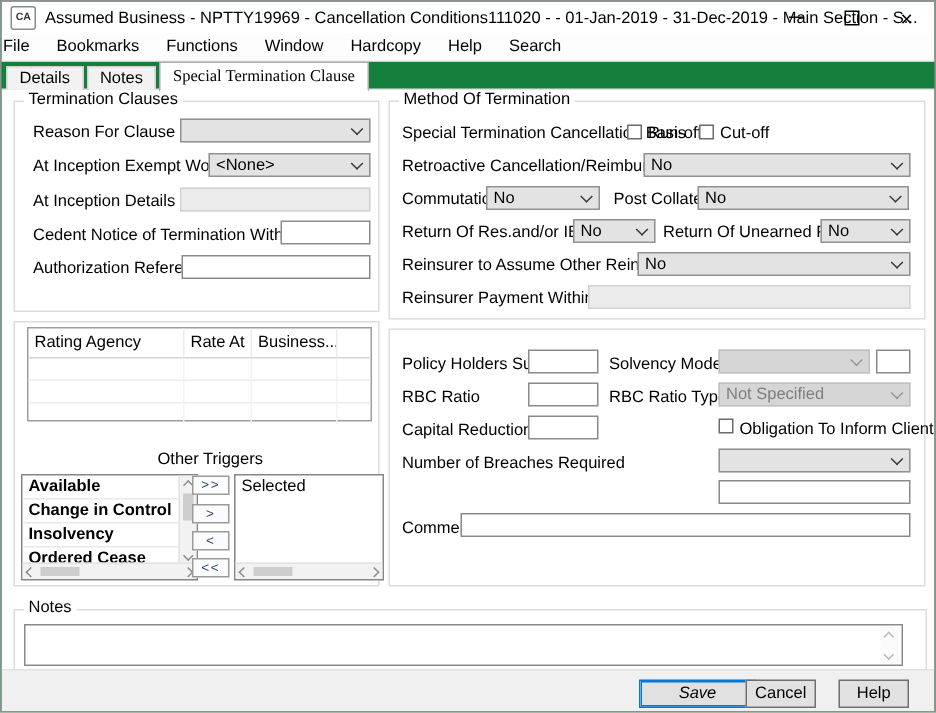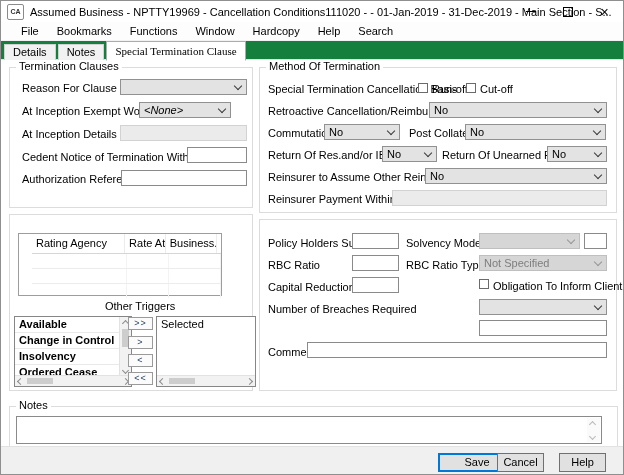--- a/index.html
+++ b/index.html
@@ -12,21 +12,21 @@
            font-size:7px;font-weight:bold;display:flex;align-items:center;justify-content:center;color:#333;}
   .title{margin-left:6px;font-size:11px;white-space:nowrap;overflow:hidden;}
   .sysbtns{position:absolute;right:0;top:0;height:21px;display:flex;}
   .sysbtn{width:37px;height:21px;display:flex;align-items:center;justify-content:center;}
   .glyph-min{width:10px;border-top:1px solid #000;display:block;}
   .glyph-max{width:8px;height:8px;border:1px solid #000;display:block;}
   .glyph-close{font-size:14px;line-height:14px;}
   
   .menubar{position:absolute;left:0;top:21px;right:0;height:18px;background:#fdfdfd;display:flex;align-items:center;border-bottom:1px solid #f2f2f2;}
   .menuitem{padding:0 9px;}
-  .menuitem:first-child{padding-left:20px;}
+  .menuitem:first-child{padding-left:1px;}
   
   .tabstrip{position:absolute;left:0;top:39px;right:0;height:20px;display:flex;align-items:flex-end;padding-left:3px;}
   .tabstrip::after{content:"";position:absolute;left:0;right:0;bottom:0;height:0;border-bottom:1px solid #e3e3e3;}
   .tab{position:relative;z-index:1;height:15px;line-height:15px;padding:0 8px;background:#f2f2f2;
        border:1px solid #d2d2d2;border-bottom:none;margin-right:2px;}
   .tab.active{z-index:3;height:18px;line-height:18px;background:#fff;border-color:#acacac;margin-bottom:-1px;border-bottom:1px solid #fff;font-family:Liberation Serif, serif;}
   
   .content{position:absolute;left:0;top:59px;right:0;bottom:28px;background:#fff;}
   .gb{position:absolute;border:1px solid #dcdcdc;box-sizing:border-box;}
   .legend{position:absolute;top:-8px;left:6px;background:#fff;padding:0 3px;white-space:nowrap;}
@@ -112,21 +112,21 @@
   <div class="content">
 
     <div class="gb" style="left:8px;top:7px;width:244px;height:141px;">
       <span class="legend">Termination Clauses</span>
       <span class="lbl" style="left:12px;top:14px;">Reason For Clause</span>
       <div class="cmb" style="left:110px;top:11px;width:127px;">
         <span class="cmb-t"></span>
         <span class="chev"></span>
       </div>
       <span class="lbl" style="left:12px;top:37px;">At Inception Exempt Wording</span>
-      <div class="cmb" style="left:129px;top:34px;width:92px;font-style:italic;">
+      <div class="cmb" style="left:129px;top:34px;width:108px;">
         <span class="cmb-t">&lt;None&gt;</span>
         <span class="chev"></span>
       </div>
       <span class="lbl" style="left:12px;top:60px;">At Inception Details</span>
       <input class="tb dis" style="left: 110px; top: 57px; width: 127px;" disabled="" value="">
       <span class="lbl" style="left:12px;top:83px;">Cedent Notice of Termination Within Days</span>
       <input class="tb" style="left: 177px; top: 79px; width: 60px;" value="">
       <span class="lbl" style="left:12px;top:105px;">Authorization Reference</span>
       <input class="tb" style="left: 111px; top: 102px; width: 126px;" value="">
     </div>
@@ -172,21 +172,21 @@
         <span class="cmb-t">No</span>
         <span class="chev"></span>
       </div>
 
       <span class="lbl" style="left:8px;top:125px;">Reinsurer Payment Within Days</span>
       <input class="tb dis" style="left: 132px; top: 122px; width: 215px;" disabled="" value="">
     </div>
 
     <div class="gb" style="left:8px;top:154px;width:244px;height:177px;">
 
-      <div class="grid" style="left:8px;top:18px;width:204px;height:63px;padding-left:13px;">
+      <div class="grid" style="left:8px;top:3px;width:230px;height:63px;">
         <div class="grid-h">
           <div class="grid-hc" style="width:104px;">Rating Agency</div>
           <div class="grid-hc" style="width:45px;">Rate At</div>
           <div class="grid-hc" style="width:57px;">Business...</div>
           <div class="grid-hc" style="flex:1;border-right:none;"></div>
         </div>
         <div class="grid-r">
             <div class="grid-c" style="width:104px;"></div>
             <div class="grid-c" style="width:45px;"></div>
             <div class="grid-c" style="width:57px;"></div>
@@ -283,18 +283,18 @@
         <span></span>
         <div class="nsb">
           <span class="arr arr-up"></span>
           <span class="arr arr-dn"></span>
         </div>
       </div>
     </div>
   </div>
 
   <div class="footer">
-    <div class="btn primary" style="left:437px;width:78px;">Save</div>
+    <div class="btn primary" style="left:425px;width:78px;font-style:italic;">Save</div>
     <div class="btn" style="left:496px;width:47px;">Cancel</div>
     <div class="btn" style="left:558px;width:47px;">Help</div>
   </div>
 
 </div>
 
 </body></html>

